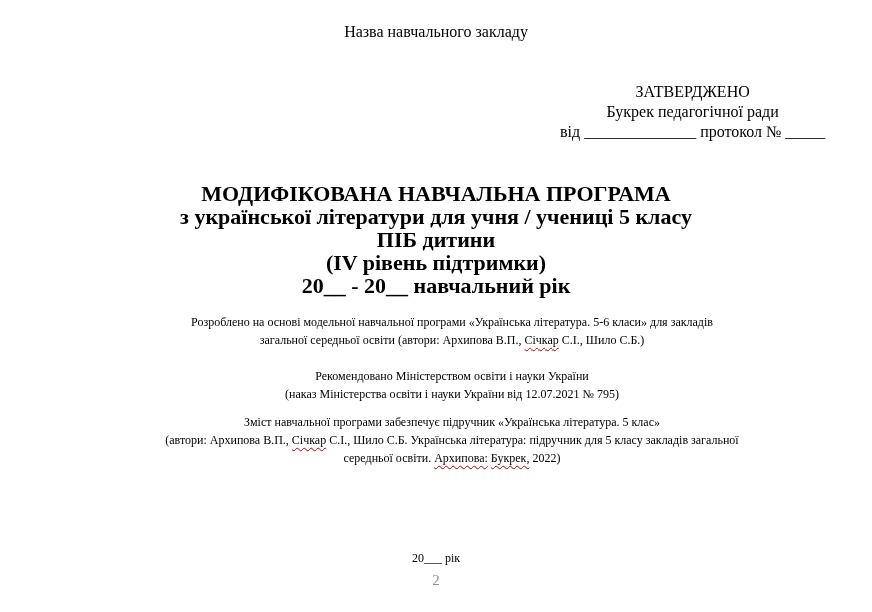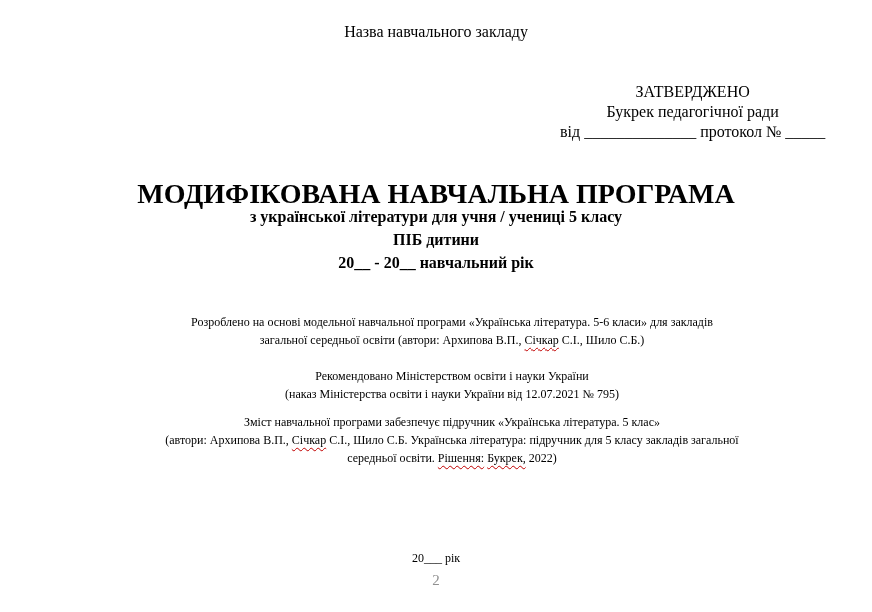--- a/index.html
+++ b/index.html
@@ -40,24 +40,24 @@
     position: absolute;
     top: 182px;
     left: 0;
     width: 100%;
     text-align: center;
     font-weight: bold;
     line-height: 23px;
     white-space: nowrap;
   }
   .title-main {
-    font-size: 28px;
+    font-size: 22px;
   }
   .title-sub {
-    font-size: 16px;
+    font-size: 22px;
   }
   .para {
     position: absolute;
     left: 16px;
     width: 100%;
     text-align: center;
     font-size: 12px;
     line-height: 18px;
     white-space: nowrap;
   }
@@ -89,20 +89,21 @@
   <div class="approval-block">
     <div>ЗАТВЕРДЖЕНО</div>
     <div>Букрек педагогічної ради</div>
     <div>від ______________ протокол № _____</div>
   </div>
 
   <div class="title-block">
     <div class="title-main">МОДИФІКОВАНА НАВЧАЛЬНА ПРОГРАМА</div>
     <div class="title-sub">з української літератури для учня / учениці 5 класу</div>
     <div class="title-sub">ПІБ дитини</div>
+    <div class="title-sub">(IV рівень підтримки)</div>
     <div class="title-sub">20__ - 20__ навчальний рік</div>
   </div>
 
   <div class="para para-basis">
     <div>
       <span>Розроблено на основі модельної навчальної програми «Українська література. 5-6 класи» для закладів</span>
     </div>
     <div>
       <span>загальної середньої освіти (автори: Архипова В.П., </span><span class="misspell" style="text-decoration-color: rgb(192, 0, 0);">Січкар</span><span> С.І., Шило С.Б.)</span>
     </div>
@@ -118,21 +119,21 @@
   </div>
 
   <div class="para para-textbook">
     <div>
       <span>Зміст навчальної програми забезпечує підручник «Українська література. 5 клас»</span>
     </div>
     <div>
       <span>(автори: Архипова В.П., </span><span class="misspell" style="text-decoration-color: rgb(192, 0, 0);">Січкар</span><span> С.І., Шило С.Б. Українська література: підручник для 5 класу закладів загальної</span>
     </div>
     <div>
-      <span>середньої освіти. </span><span class="misspell" style="text-decoration-color: rgb(192, 0, 0);">Рішення:</span><span> </span><span class="misspell" style="text-decoration-color: rgb(192, 0, 0);">Букрек,</span><span> 2022)</span>
+      <span>середньої освіти. </span><span class="misspell" style="text-decoration-color: rgb(192, 0, 0);">Архипова:</span><span> </span><span class="misspell" style="text-decoration-color: rgb(192, 0, 0);">Букрек,</span><span> 2022)</span>
     </div>
   </div>
 
   <div class="centered-line footer-year">20___ рік</div>
 
   <div class="centered-line page-number" style="color: rgb(144, 144, 144);">2</div>
 
 </div>
 
 </body></html>

